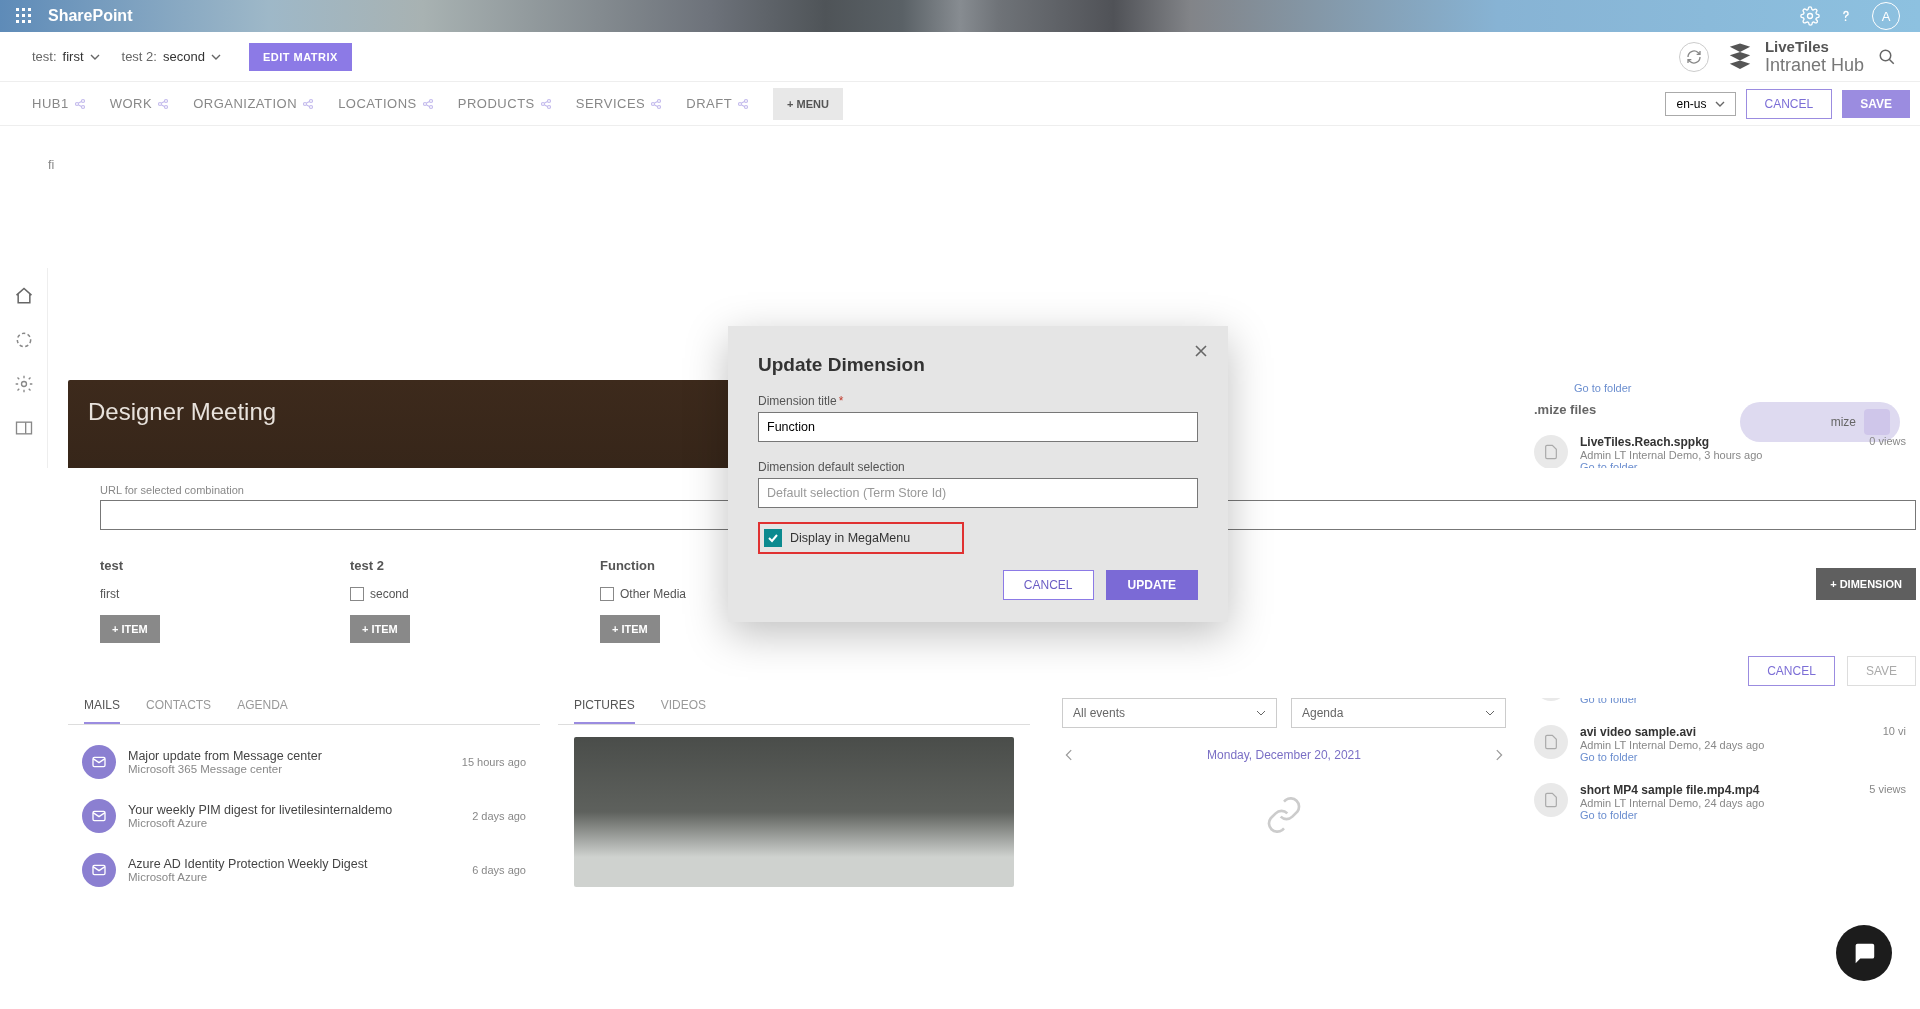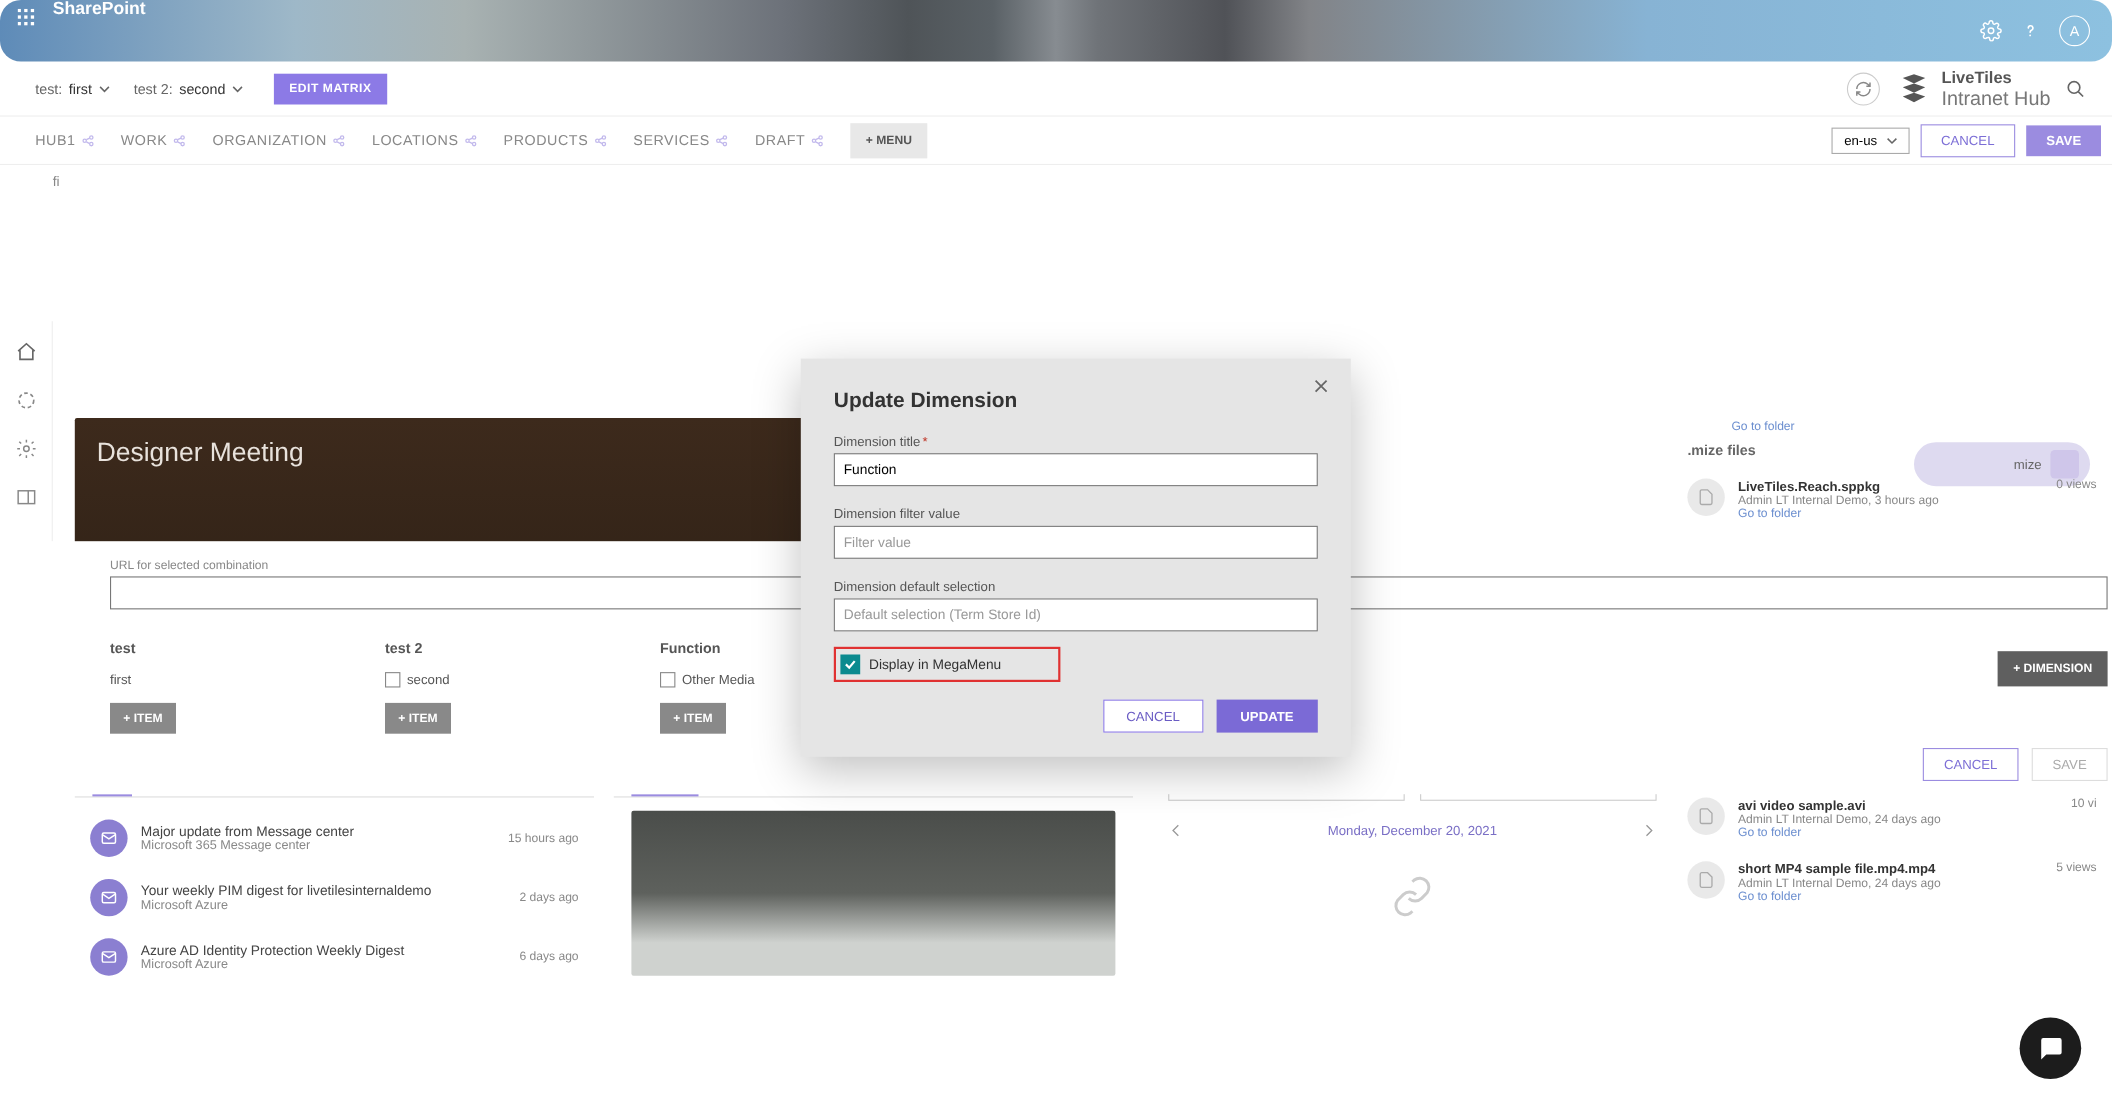--- a/index.html
+++ b/index.html
@@ -1,19 +1,19 @@
 <!DOCTYPE html>
 <html><head>
 <meta charset="utf-8">
 <style>
 * { margin: 0; padding: 0; box-sizing: border-box; font-family: "Segoe UI", Arial, sans-serif; }
 body { width: 1920px; height: 1009px; overflow: hidden; background: #fff; position: relative; }
 
 
-.suite-bar { height: 56px; background: linear-gradient(90deg,#5e8bb8 0%,#9eb8c8 14%,#a8b2b2 22%,#6d727a 37%,#4f5458 43%,#5a6166 47%,#878c91 50%,#6f7378 52%,#505257 58%,#828488 62%,#87b3d4 78%,#8dc1e0 100%); display:flex; color:#fff; padding:0 8px;border-radius:19px; }
+.suite-bar { height: 32px; background: linear-gradient(90deg,#5e8bb8 0%,#9eb8c8 14%,#a8b2b2 22%,#6d727a 37%,#4f5458 43%,#5a6166 47%,#878c91 50%,#6f7378 52%,#505257 58%,#828488 62%,#87b3d4 78%,#8dc1e0 100%); display:flex; align-items:center; color:#fff; padding:0 8px; }
 .waffle { width:32px; height:32px; display:flex; align-items:center; justify-content:center; }
 .waffle svg { fill:#fff; }
 .brand { margin-left:8px; font-size:16px; font-weight:600; }
 .suite-right { margin-left:auto; display:flex; gap:16px; align-items:center; padding-right:12px;}
 .circle-btn { width:28px; height:28px; border:1px solid #fff; border-radius:50%; display:flex; align-items:center; justify-content:center; font-size:13px;}
 .suite-icon { width:20px; height:20px; }
 
 
 .secbar { height:50px; border-bottom:1px solid #eee; display:flex; align-items:center; padding-left:32px; gap:8px;}
 .sel-combo { font-size:13px; color:#555; display:flex; align-items:center; gap:6px; margin-right:14px;}
@@ -559,24 +559,20 @@
     <svg width="14" height="14" viewBox="0 0 14 14">
         <path d="M2 2l10 10M12 2L2 12" stroke="#666" stroke-width="1.6"></path>
       </svg>
   </div>
   <h2>Update Dimension</h2>
   <div class="fld">
     <div class="fld-lbl"><span>Dimension title</span><span class="req">*</span></div>
     <input class="fld-inp" value="Function" style="">
   </div>
   <div class="fld">
-    <div class="fld-lbl">Dimension filter value</div>
-    <input class="fld-inp" placeholder="Filter value" style="">
-  </div>
-  <div class="fld">
     <div class="fld-lbl">Dimension default selection</div>
     <input class="fld-inp" placeholder="Default selection (Term Store Id)" style="">
   </div>
   <div class="chk-row">
     <div class="chk">
         <svg viewBox="0 0 12 12">
           <path d="M2 6l3 3 5-6" fill="none" stroke="#fff" stroke-width="2"></path>
         </svg>
       </div>
     <div class="chk-lbl">Display in MegaMenu</div>

